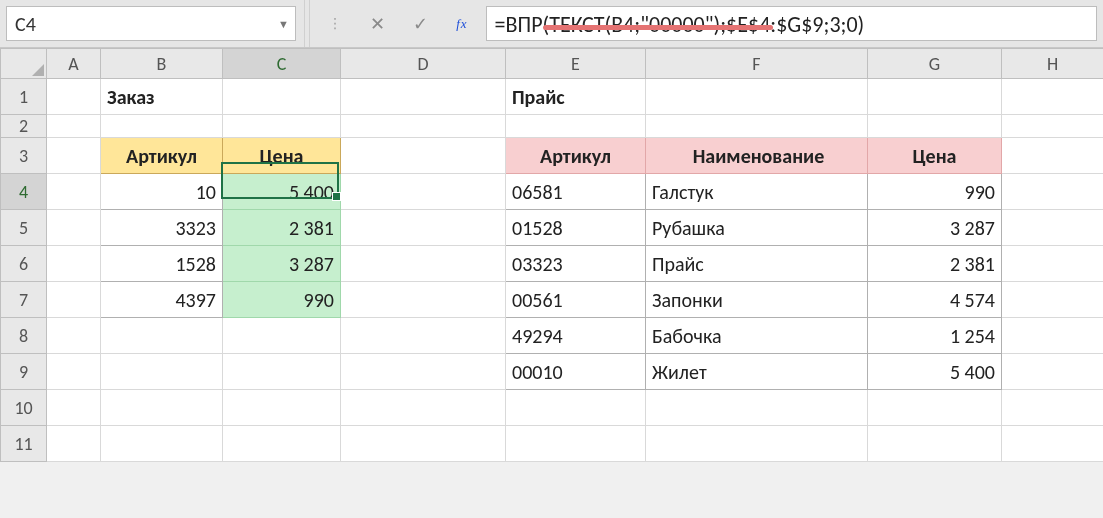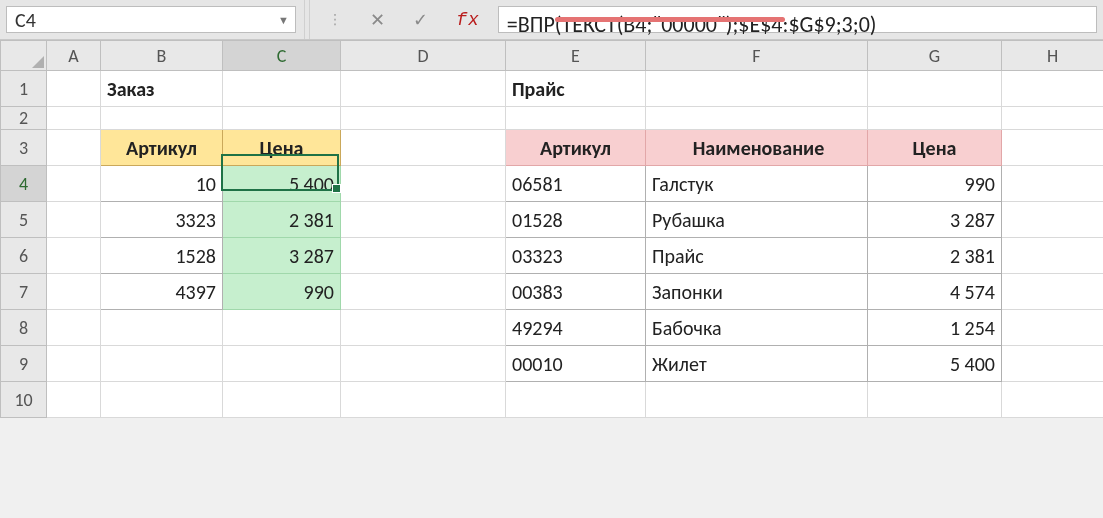--- a/index.html
+++ b/index.html
@@ -9,21 +9,21 @@
     width: 1103px;
     height: 518px;
     overflow: hidden;
     position: relative;
   }
 
   
   .formula-bar {
     display: flex;
     align-items: stretch;
-    height: 40px;
+    height: 48px;
     background: #e6e6e6;
     border-bottom: 1px solid #c8c8c8;
   }
   .namebox {
     width: 290px;
     margin: 6px 8px 6px 6px;
     background: #fff;
     border: 1px solid #bdbdbd;
     display: flex;
     align-items: center;
@@ -48,21 +48,21 @@
     border-right: 1px solid #d0d0d0;
   }
   .fb-icons {
     display: flex;
     align-items: center;
     gap: 28px;
     padding: 0 18px;
     color: #8a8a8a;
   }
   .fb-icon { font-size: 18px; }
-  .fx-label { font-style: italic; font-family: Liberation Mono, monospace; color: #b91c1c; font-size: 18px; letter-spacing: 1px; }
+  .fx-label { font-style: italic; font-family: Liberation Serif, serif; color: #1d4ed8; font-size: 13px; letter-spacing: 1px; }
   .formula-input {
     flex: 1;
     margin: 6px 6px 6px 0;
     background: #fff;
     border: 1px solid #bdbdbd;
     font-size: 22px;
     padding: 4px 8px;
     color: #222;
     font-family: Calibri, Arial, sans-serif;
     outline: none;
@@ -285,21 +285,21 @@
       <td class="txt-left b-out">Прайс</td>
       <td class="num-right b-out">2 381</td>
       <td></td>
     </tr>
     <tr>
       <th class="rowhdr">7</th>
       <td></td>
       <td class="num-right b-out">4397</td>
       <td class="green-cell">990</td>
       <td></td>
-      <td class="txt-left b-out">00383</td>
+      <td class="txt-left b-out">00561</td>
       <td class="txt-left b-out">Запонки</td>
       <td class="num-right b-out">4 574</td>
       <td></td>
     </tr>
     <tr>
       <th class="rowhdr">8</th>
       <td></td>
       <td></td>
       <td></td>
       <td></td>
@@ -323,17 +323,28 @@
       <th class="rowhdr">10</th>
       <td></td>
           <td></td>
           <td></td>
           <td></td>
           <td></td>
           <td></td>
           <td></td>
           <td></td>
     </tr>
+    <tr>
+      <th class="rowhdr">11</th>
+      <td></td>
+          <td></td>
+          <td></td>
+          <td></td>
+          <td></td>
+          <td></td>
+          <td></td>
+          <td></td>
+    </tr>
   </tbody>
 </table>
 
 <div class="active-outline" style="left:221px; top:114px; width:118px; height:37px;"></div>
 </div>
 
 </body></html>

